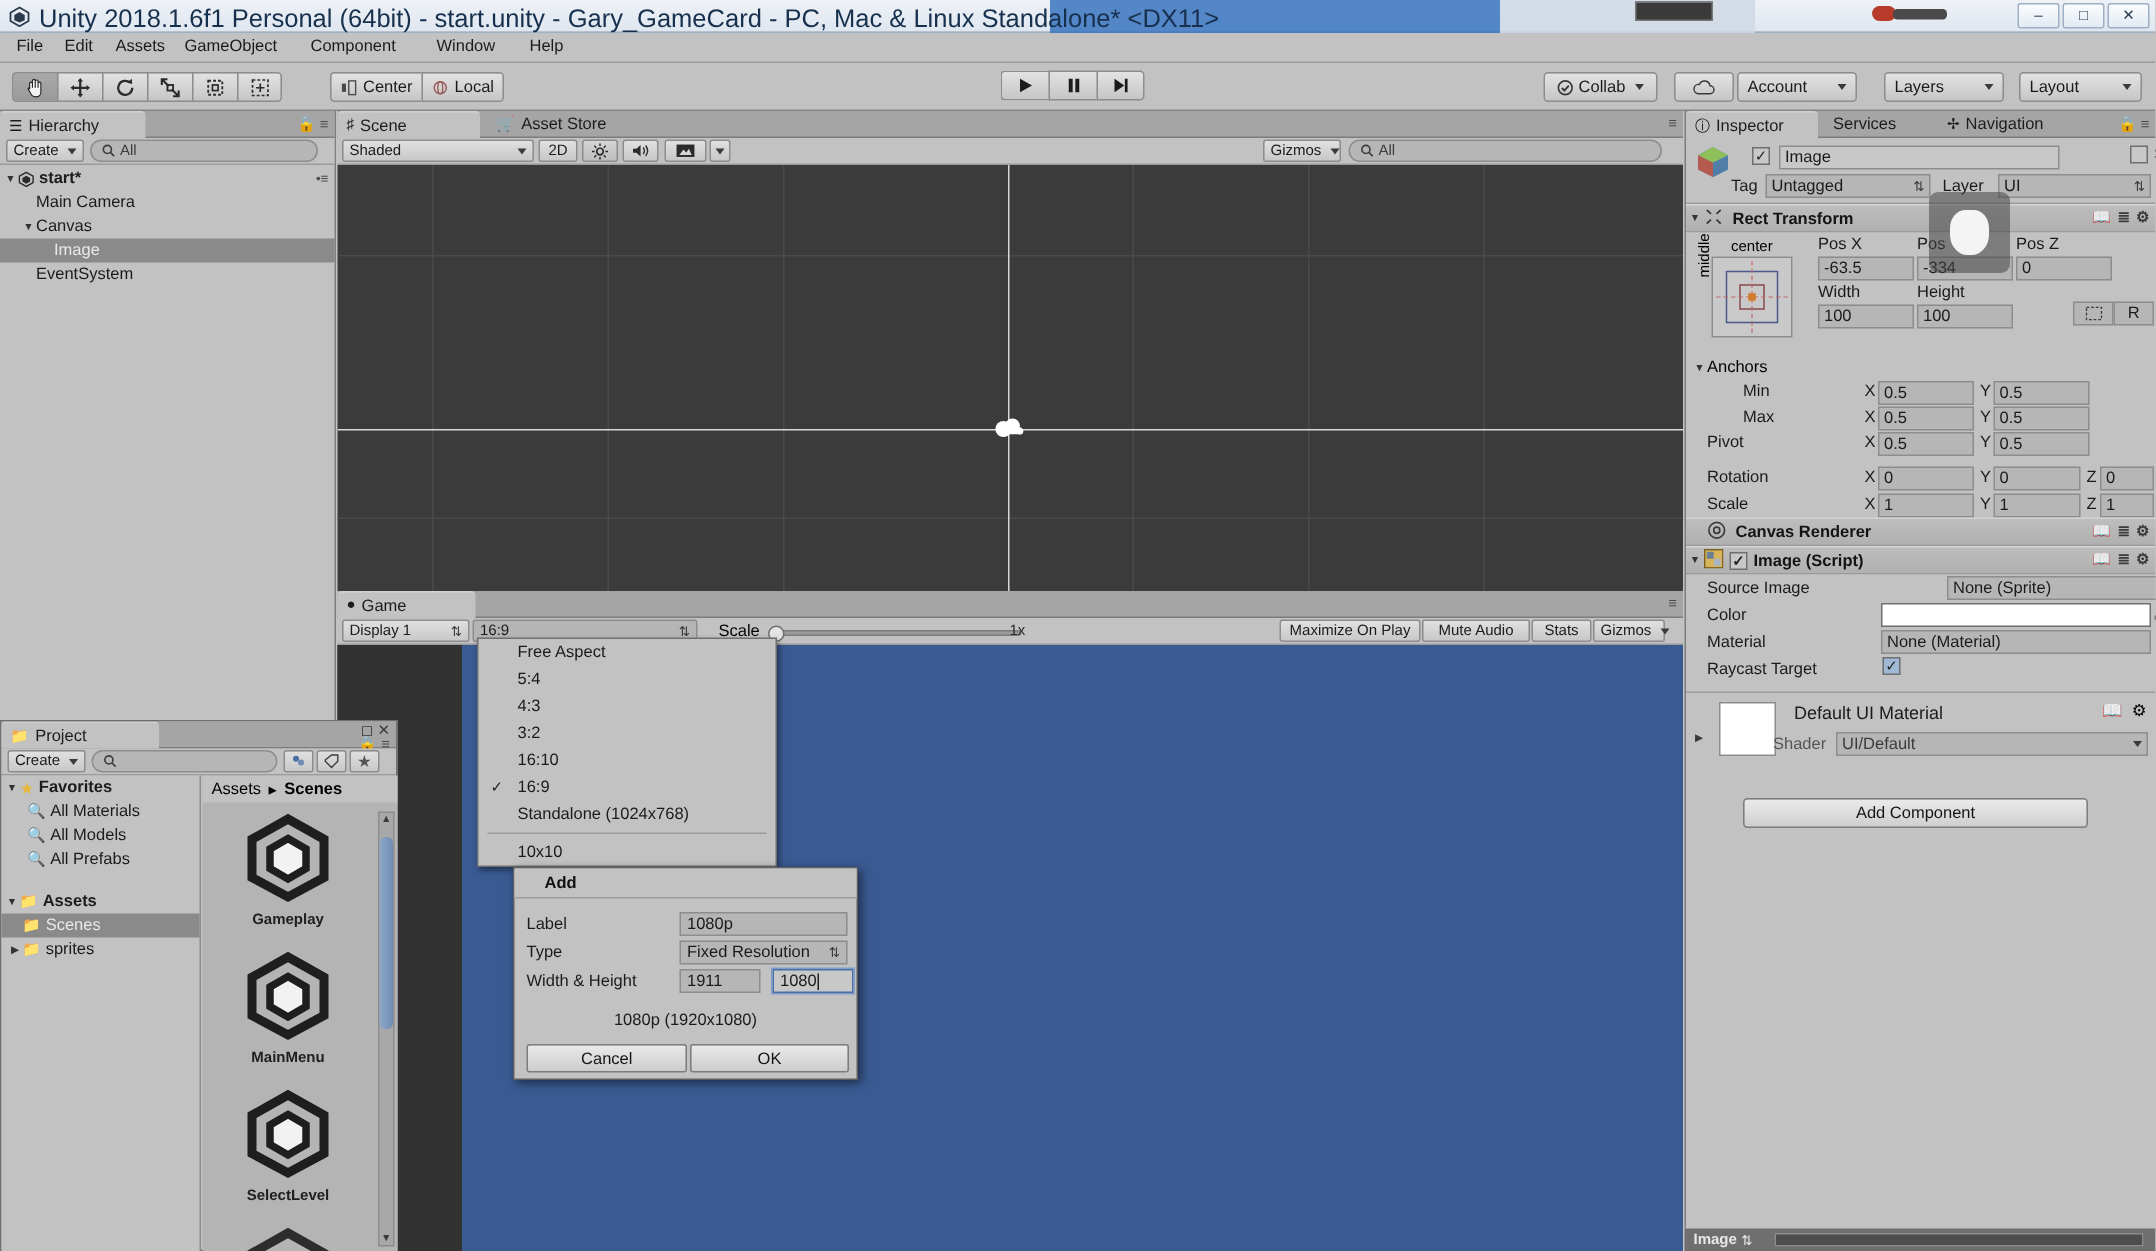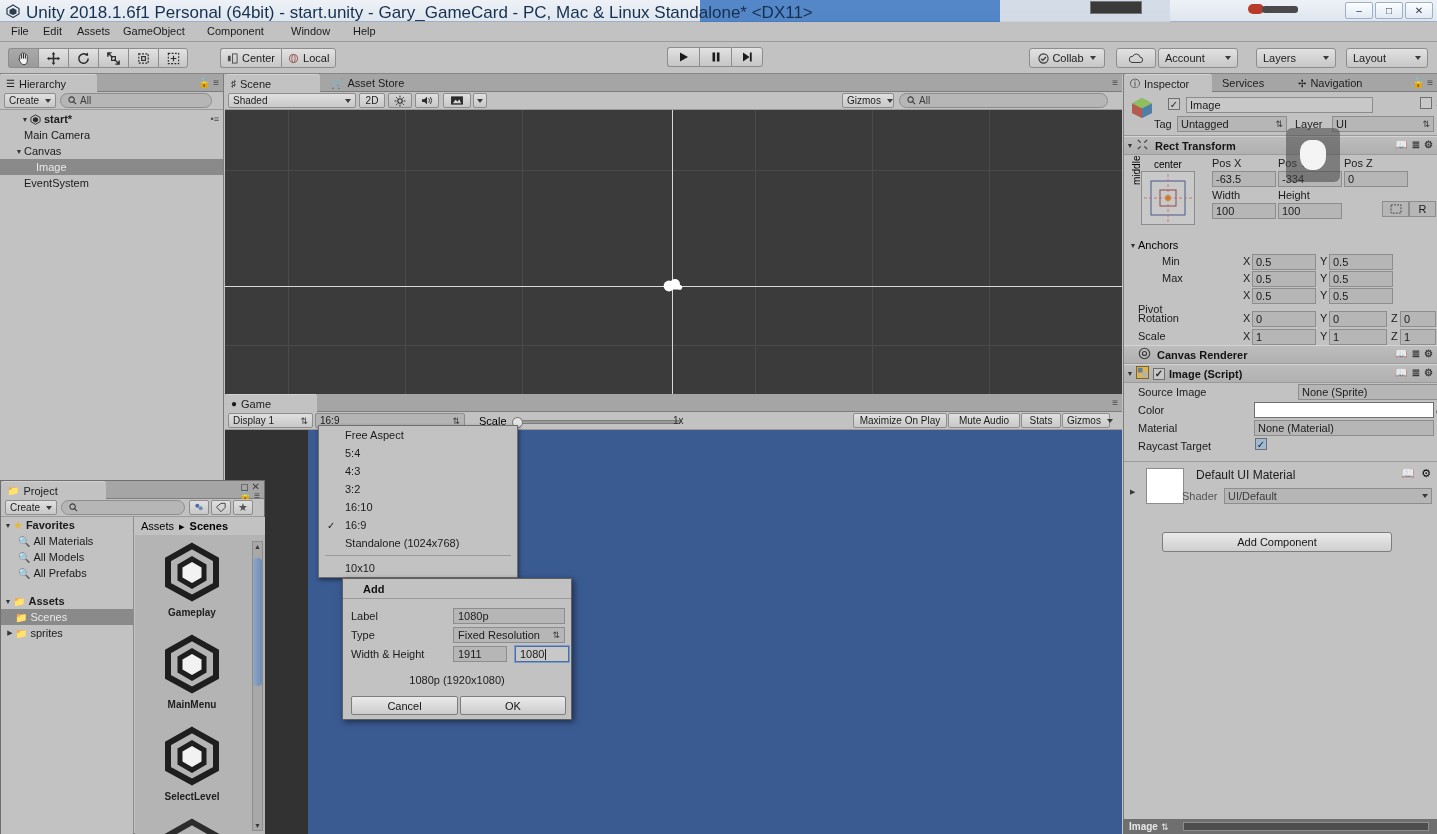--- a/index.html
+++ b/index.html
@@ -420,21 +420,21 @@
       <div class="searchbox" style="left:60px; top:1px; width:152px;">
         <svg width="9" height="9" viewBox="0 0 10 10" style="margin-right:3px">
             <circle cx="4" cy="4" r="3" fill="none" stroke="#3c3c3c" stroke-width="1.2"></circle>
             <path d="M6.2 6.2L9 9" stroke="#3c3c3c" stroke-width="1.2"></path>
           </svg>
         <span>All</span>
       </div>
     </div>
 
     <div style="position:absolute; left:0; top:37px; width:100%;">
-      <div class="hrow" style="top:0px; padding-left:20px;">
+      <div class="hrow" style="top:0px; padding-left:2px;">
         <span class="tri">▼</span>
         <svg width="11" height="11" viewBox="0 0 12 12" style="margin-right:3px">
             <polygon points="6,1 11,3.8 11,8.4 6,11.2 1,8.4 1,3.8" fill="none" stroke="#2b2b2b" stroke-width="1"></polygon>
             <polygon points="6,3.4 8.8,5 8.8,7.6 6,9.2 3.2,7.6 3.2,5" fill="#2b2b2b"></polygon>
           </svg>
         <b>start*</b>
         <span style="position:absolute; right:4px; font-size:9px; color:#4a4a4a;">•≡</span>
       </div>
       <div class="hrow" style="top:16px; padding-left:24px;">
         <span>Main Camera</span>
@@ -825,21 +825,21 @@
         <div class="field" style="left:128px; top:15px; width:64px;">0.5</div>
         <div class="flabel" style="left:196px; top:16px;">Y</div>
         <div class="field" style="left:205px; top:15px; width:64px;">0.5</div>
 
         <div class="flabel" style="left:38px; top:33px;">Max</div>
         <div class="flabel" style="left:119px; top:33px;">X</div>
         <div class="field" style="left:128px; top:32px; width:64px;">0.5</div>
         <div class="flabel" style="left:196px; top:33px;">Y</div>
         <div class="field" style="left:205px; top:32px; width:64px;">0.5</div>
 
-        <div class="flabel" style="left:14px; top:64px;text-align:right;">Pivot</div>
+        <div class="flabel" style="left:14px; top:50px;text-align:right;">Pivot</div>
         <div class="flabel" style="left:119px; top:50px;">X</div>
         <div class="field" style="left:128px; top:49px; width:64px;">0.5</div>
         <div class="flabel" style="left:196px; top:50px;">Y</div>
         <div class="field" style="left:205px; top:49px; width:64px;">0.5</div>
 
         <div class="flabel" style="left:14px; top:73px;">Rotation</div>
         <div class="flabel" style="left:119px; top:73px;">X</div>
         <div class="field" style="left:128px; top:72px; width:64px;">0</div>
         <div class="flabel" style="left:196px; top:73px;">Y</div>
         <div class="field" style="left:205px; top:72px; width:58px;">0</div>

